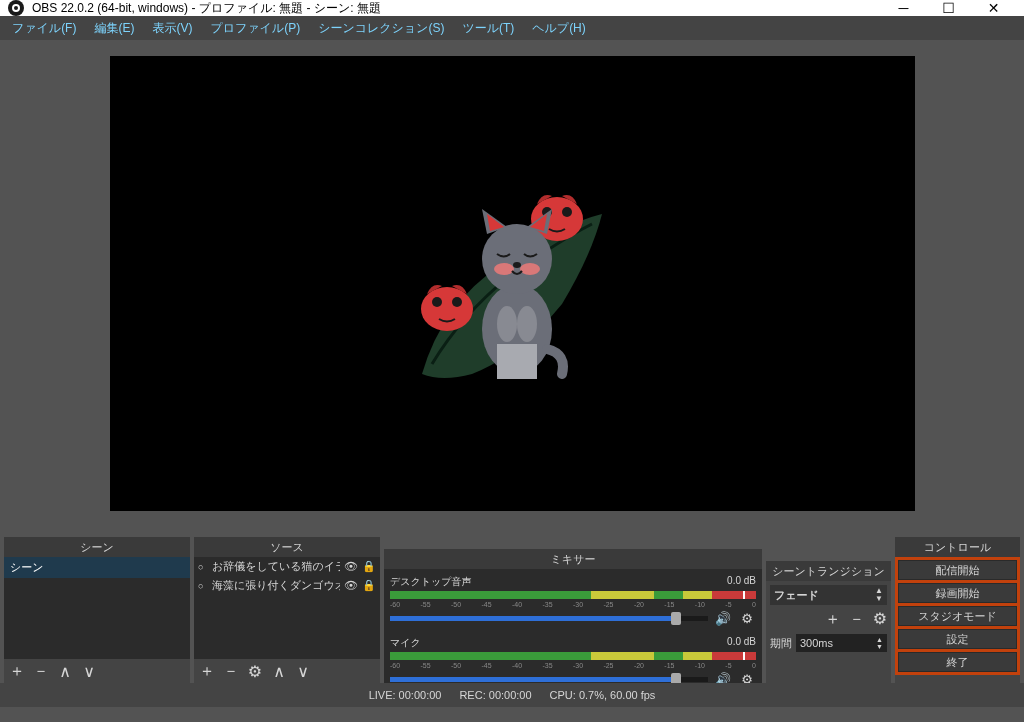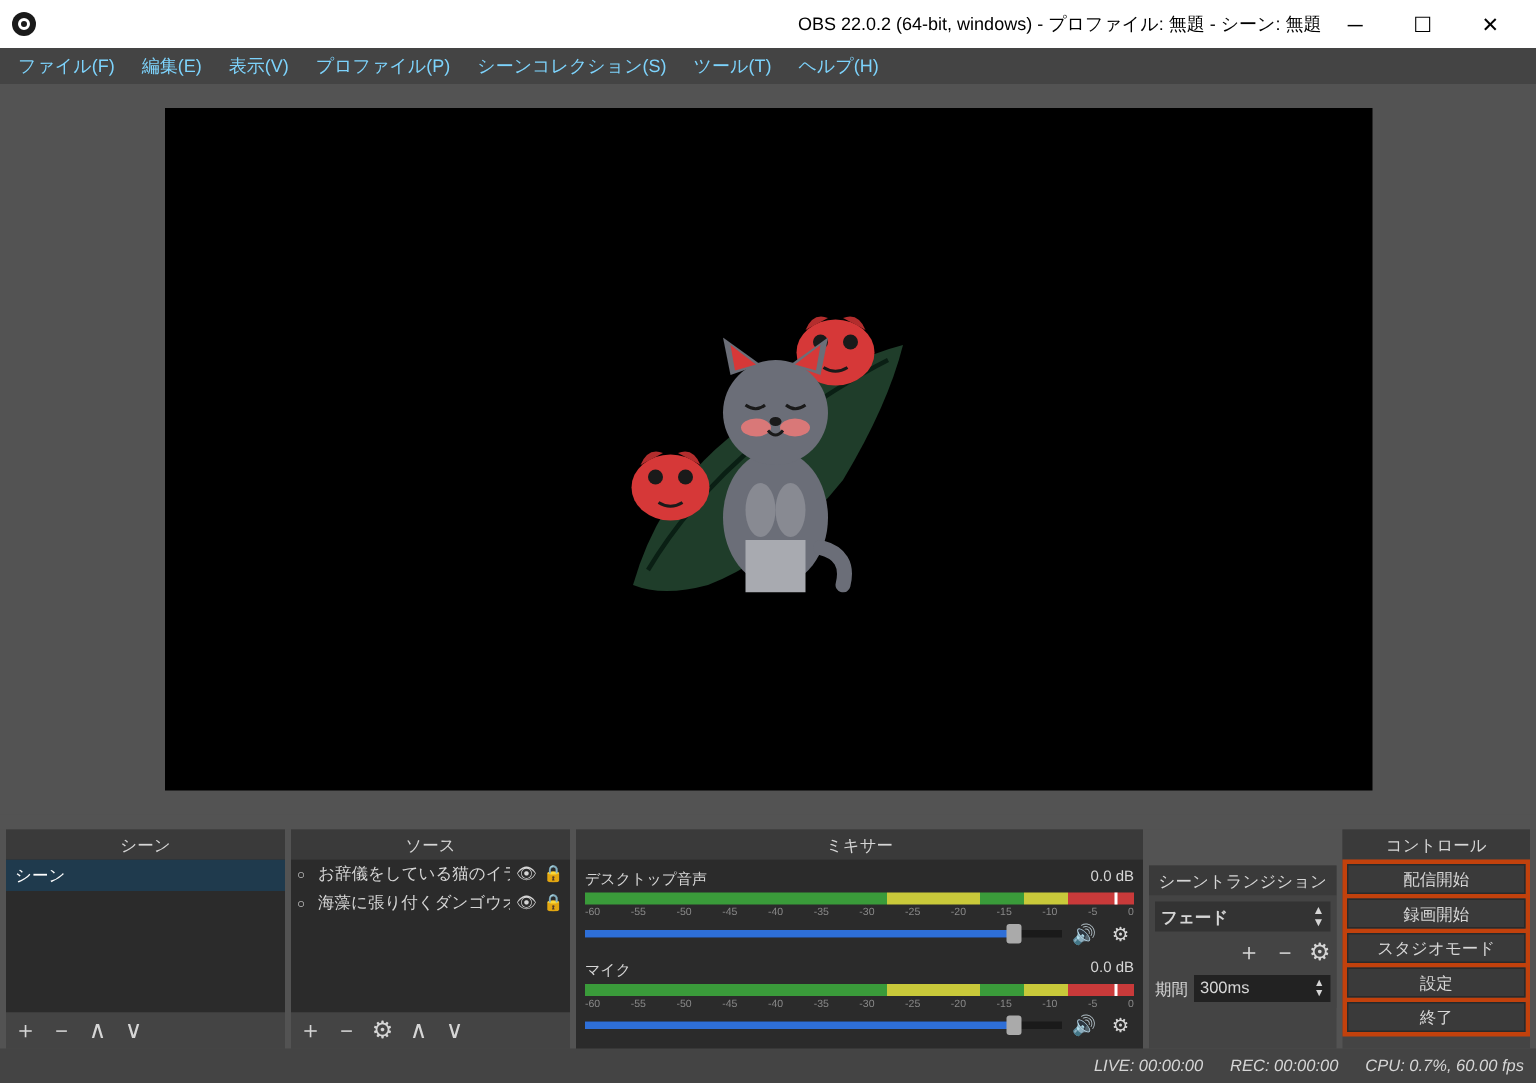--- a/index.html
+++ b/index.html
@@ -1,17 +1,17 @@
 <!DOCTYPE html>
 <html><head>
 <meta charset="utf-8">
 <style>
 * { margin: 0; padding: 0; box-sizing: border-box; font-family: "Segoe UI", Meiryo, sans-serif; }
 body { width: 1024px; height: 722px; background: #535353; color: #d6d6d6; font-size: 12px; overflow: hidden; }
-.titlebar { background: #fff; height: 16px; display: flex; align-items: center; padding: 16px 8px; color: #000; text-align: right; }
+.titlebar { background: #fff; height: 16px; display: flex; align-items: center; padding: 0 8px; color: #000; }
 .titlebar .app-icon { width: 16px; height: 16px; background: #1a1a1a; border-radius: 50%; margin-right: 8px; display:flex; align-items:center; justify-content:center; }
 .titlebar .app-icon::after { content:""; width:8px; height:8px; border-radius:50%; border:2px solid #fff; box-sizing:border-box; }
 .titlebar .title-text { flex: 1; font-size: 12px; }
 .win-controls { display: flex; }
 .win-btn { width: 45px; height: 30px; display: flex; align-items: center; justify-content: center; color: #000; font-size: 14px; }
 .menubar { background: #444; height: 24px; display: flex; align-items: center; padding: 0 4px; gap: 2px; }
 .menu-item { padding: 2px 8px; color: #7dd3fc; font-size: 12px; }
 .preview-area { height: 487px; background: #535353; display: flex; align-items: center; justify-content: center; padding: 10px; }
 .preview-canvas { width: 805px; height: 455px; background: #000; display:flex; align-items:center; justify-content:center; }
 .preview-content { position:relative; width:260px; height:260px; }
@@ -22,21 +22,21 @@
 
 .bottom-panels { display: flex; gap: 4px; padding: 0 4px; height: 146px; }
 .panel { background: #444; display: flex; flex-direction: column; }
 .panel-header { background: #3a3a3a; height: 20px; display: flex; align-items: center; justify-content: center; font-size: 11px; color: #d6d6d6; }
 .panel-body { flex: 1; background: #2b2b2b; overflow: hidden; }
 .panel-footer { background: #444; height: 24px; display: flex; align-items: center; padding: 0 4px; gap: 6px; }
 .panel-footer .icon-btn { color: #d6d6d6; font-size: 16px; width: 18px; text-align: center; cursor: pointer; }
 
 .scenes-panel { width: 186px; }
 .sources-panel { width: 186px; }
-.mixer-panel { flex: 1; }
+.mixer-panel { flex: 1; margin-top: 12px; }
 .transitions-panel { width: 125px; margin-top: 24px; }
 .controls-panel { width: 125px; }
 
 .scene-item { padding: 3px 6px; font-size: 11px; background: #1f3a4d; color: #fff; }
 .source-item { padding: 2px 4px; font-size: 11px; display: flex; align-items: center; gap: 4px; }
 .source-item .src-label { flex: 1; white-space: nowrap; overflow: hidden; }
 .eye-icon, .lock-icon { width: 14px; text-align: center; }
 
 .mixer-item { padding: 2px 6px; }
 .mixer-name-row { display: flex; justify-content: space-between; font-size: 10px; margin-bottom: 2px; }
@@ -53,21 +53,21 @@
 .trans-select { display:flex; align-items:center; background:#333; height:20px; padding:0 4px; font-size:11px; justify-content:space-between; margin-bottom:4px;font-weight:bold; }
 .trans-icons { display:flex; justify-content:flex-end; gap:8px; margin-bottom:4px; font-size:16px; }
 .trans-icons span { cursor:pointer; }
 .trans-duration { display:flex; align-items:center; gap:4px; font-size:11px; }
 .trans-duration .dur-input { flex:1; background:#222; padding:2px 4px; display:flex; justify-content:space-between; align-items:center; }
 .dur-spin { display:flex; flex-direction:column; font-size:7px; line-height:7px; }
 
 .ctrl-body { padding: 3px; background:#c2410c; display:flex; flex-direction:column; gap:3px; }
 .ctrl-btn { background:#3a3a3a; height:20px; display:flex; align-items:center; justify-content:center; font-size:11px; border:1px solid #2a2a2a; }
 
-.statusbar { height: 24px; background:#444; display:flex; align-items:center; justify-content:flex-end; padding:0 8px; gap:18px; font-size:11px;font-style:italic; }
+.statusbar { height: 24px; background:#444; display:flex; align-items:center; justify-content:center; padding:0 8px; gap:18px; font-size:11px; }
 .dropzone { height:10px; background:#535353; }
 </style>
 </head>
 <body>
 
 <div class="titlebar">
   <div class="app-icon"></div>
   <div class="title-text">OBS 22.0.2 (64-bit, windows) - プロファイル: 無題 - シーン: 無題</div>
   <div class="win-controls">
     <div class="win-btn">─</div>

